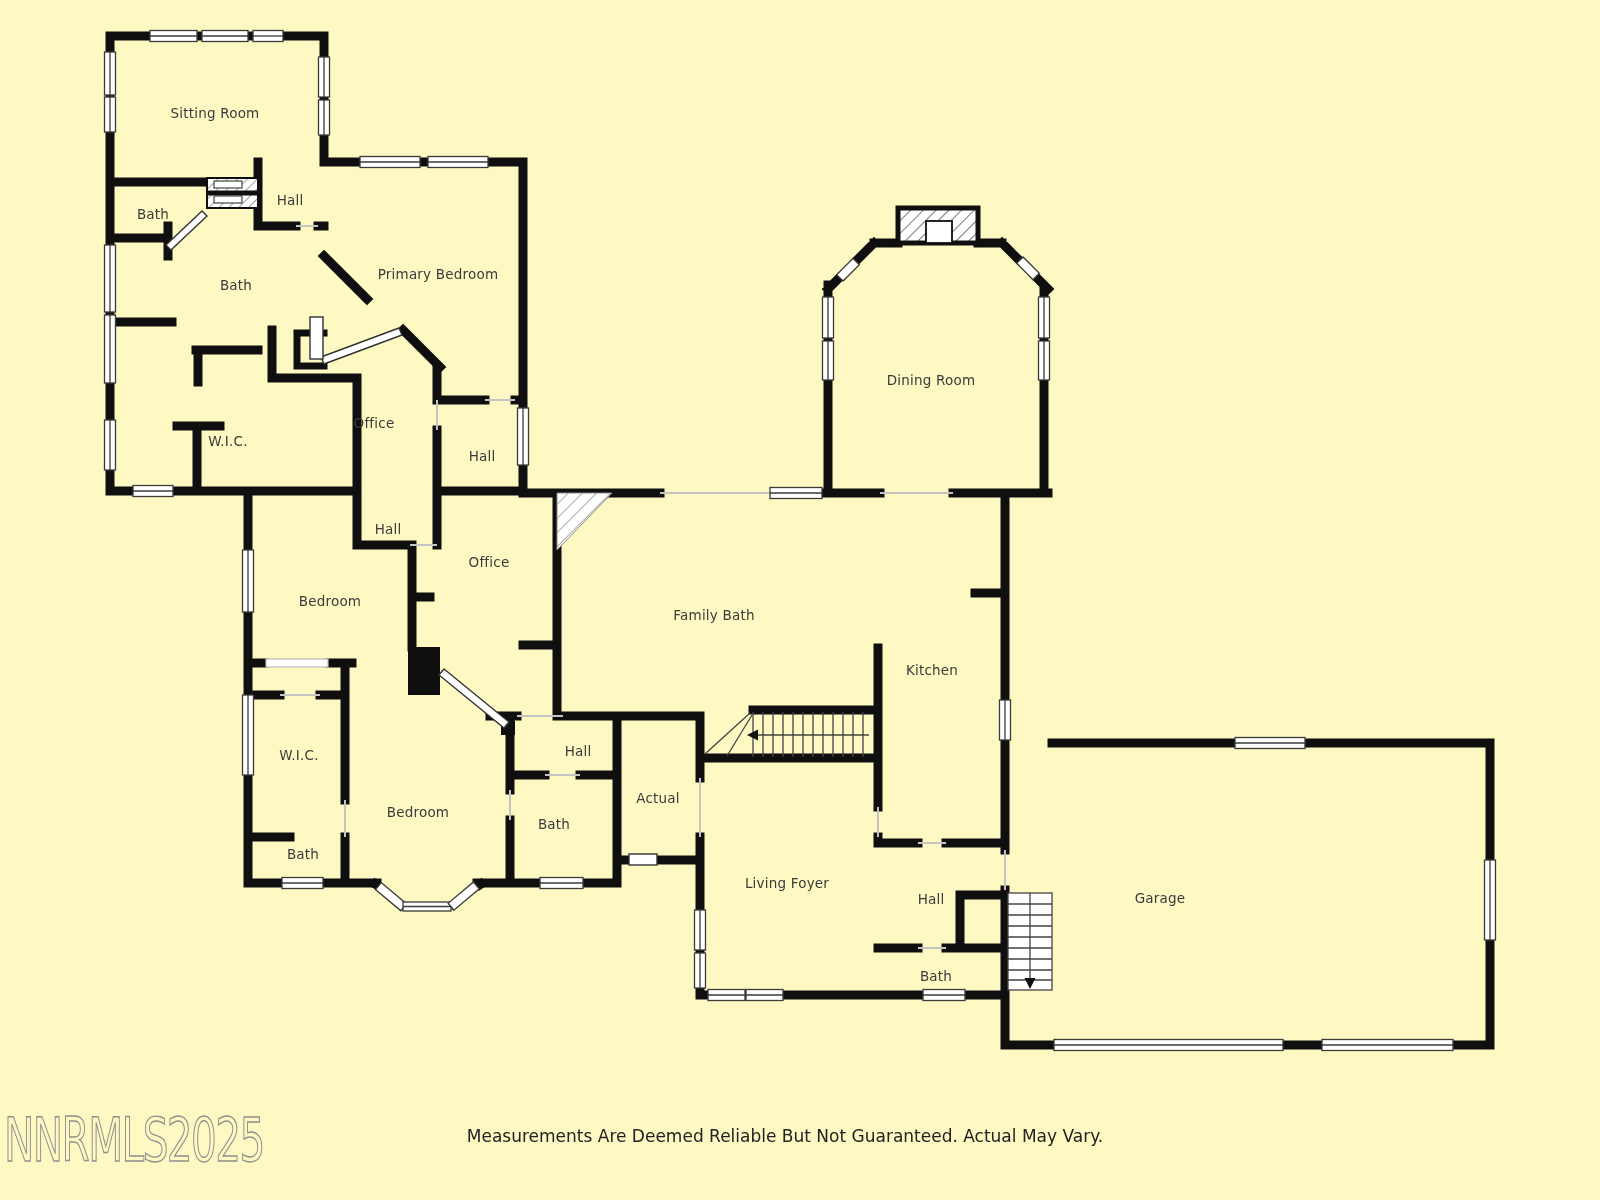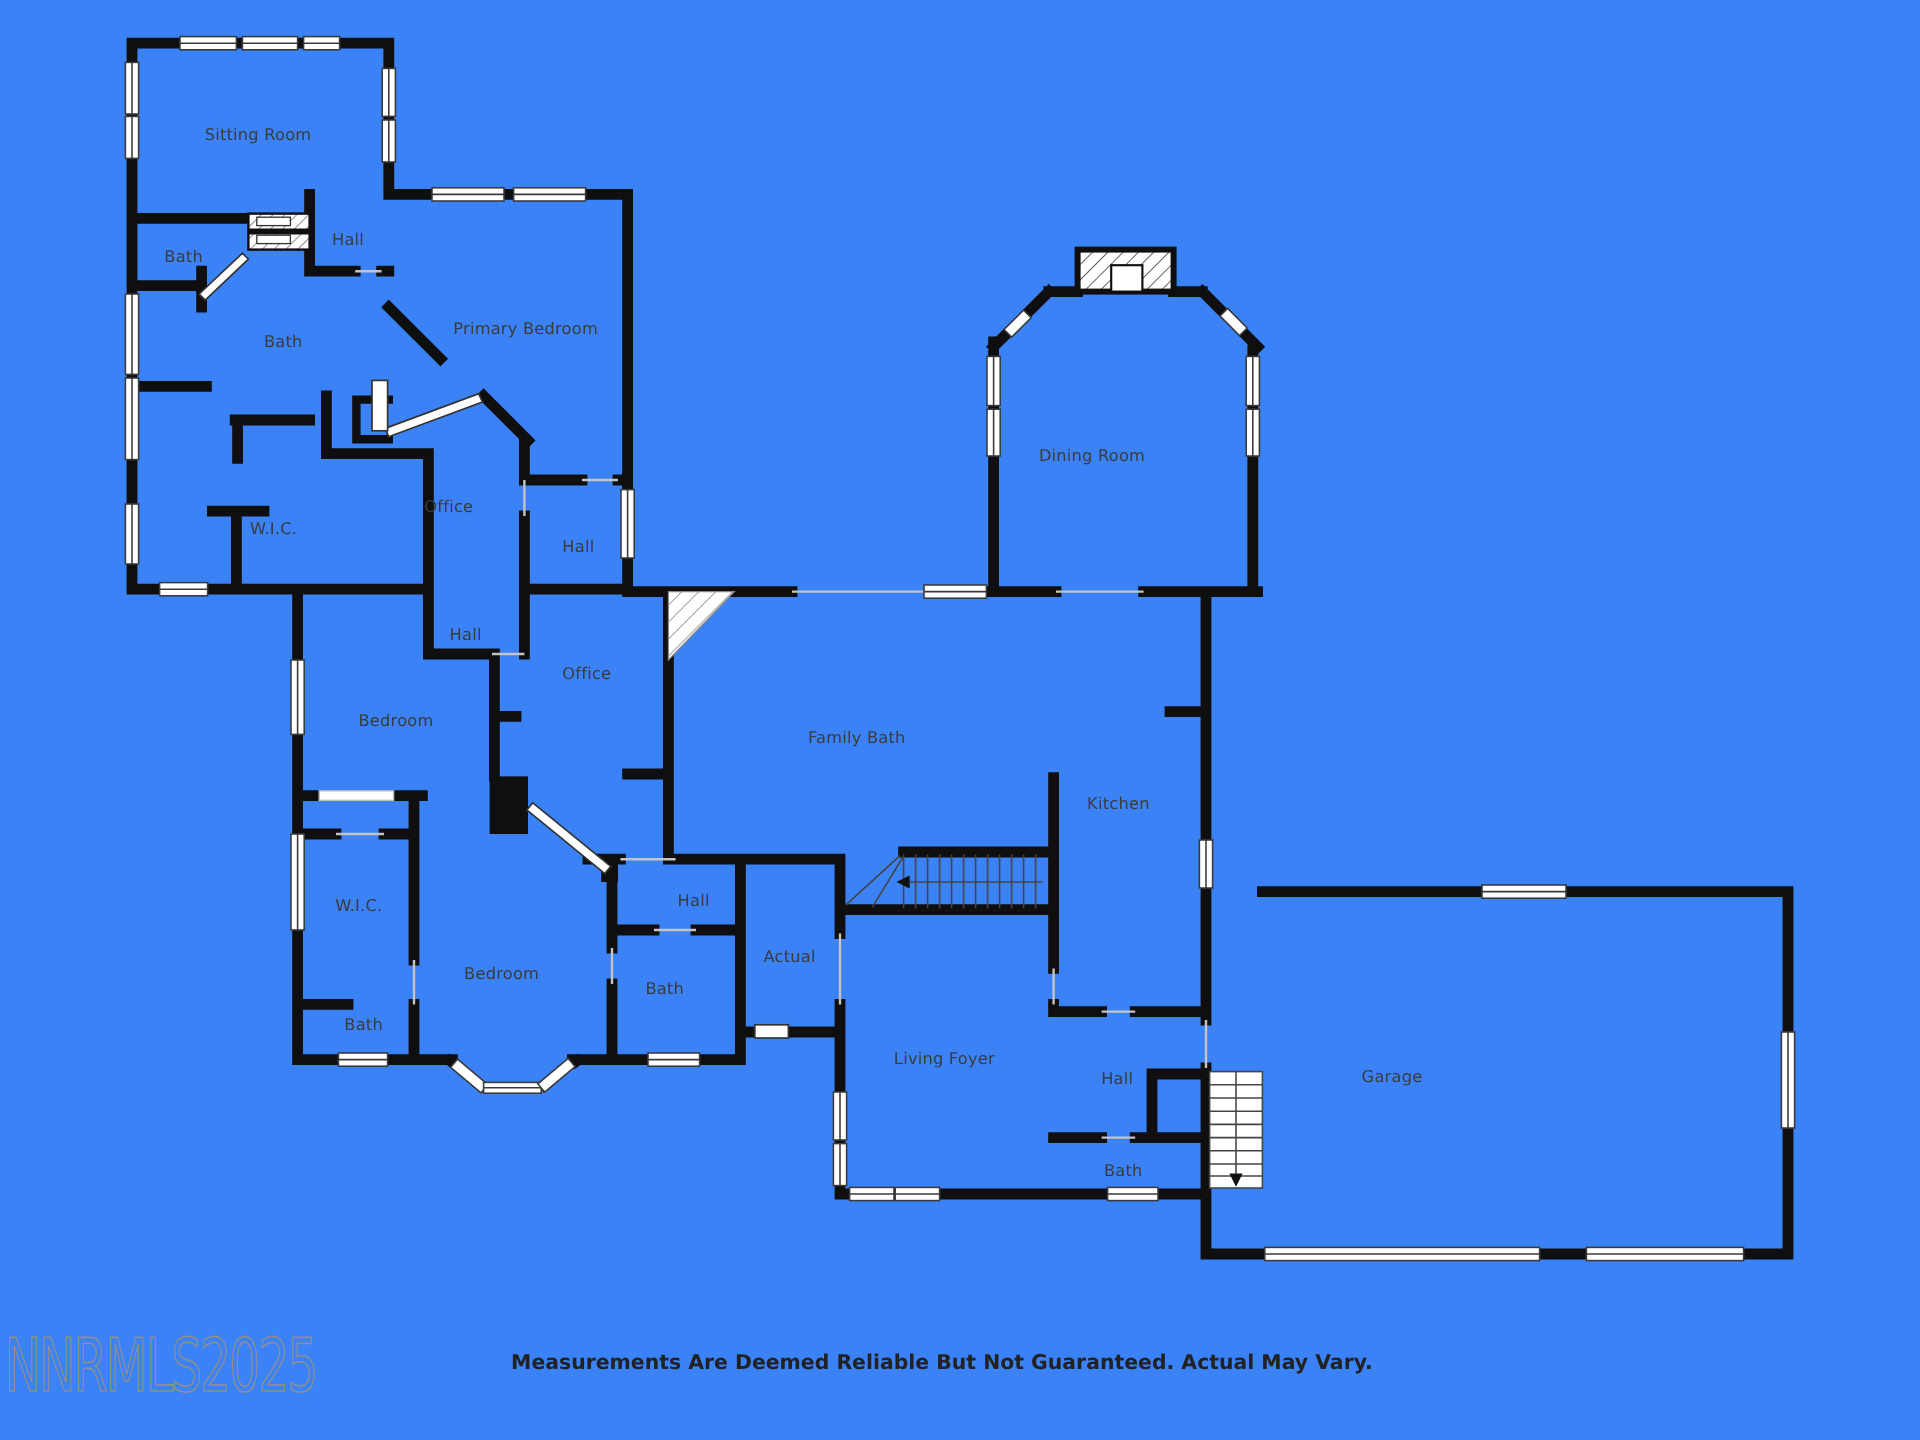--- a/index.html
+++ b/index.html
@@ -1,17 +1,17 @@
 <!DOCTYPE html>
 <html><head>
 <meta charset="utf-8">
 <style>
   html,body{margin:0;padding:0;background:#ffffff;}
   body{font-family:"DejaVu Sans","Liberation Sans",sans-serif;}
-  .canvas{position:relative;width:1600px;height:1200px;background:#3b82f6;overflow:hidden;}
+  .canvas{position:relative;width:1600px;height:1200px;background:#fef9c3;overflow:hidden;}
   .plan-svg{position:absolute;left:0;top:0;}
   .room-label{
     position:absolute;
     transform:translate(-50%,-50%);
     font-size:13.5px;
     color:#3b3b3b;
     white-space:nowrap;
     letter-spacing:.2px;
   }
   .watermark{
@@ -27,21 +27,21 @@
     transform:scale(.78,1.18);
     transform-origin:left top;
     white-space:nowrap;
   }
   .disclaimer{
     position:absolute;
     left:785px;
     top:1126px;
     transform:translateX(-50%);
     font-size:17px;
-    font-weight:700;
+    font-weight:400;
     color:#222222;
     white-space:nowrap;
   }
 </style>
 </head>
 <body>
 
 <div class="canvas">
 
   <svg class="plan-svg" width="1600" height="1200" viewBox="0 0 1600 1200">
@@ -264,21 +264,21 @@
   <div class="room-label" style="left:290px;top:200px">Hall</div>
   <div class="room-label" style="left:236px;top:285px">Bath</div>
   <div class="room-label" style="left:438px;top:274px">Primary Bedroom</div>
   <div class="room-label" style="left:228px;top:441px">W.I.C.</div>
   <div class="room-label" style="left:374px;top:423px">Office</div>
   <div class="room-label" style="left:482px;top:456px">Hall</div>
   <div class="room-label" style="left:388px;top:529px">Hall</div>
   <div class="room-label" style="left:330px;top:601px">Bedroom</div>
   <div class="room-label" style="left:489px;top:562px">Office</div>
   <div class="room-label" style="left:714px;top:615px">Family Bath</div>
-  <div class="room-label" style="left:910px;top:380px">Dining Room</div>
+  <div class="room-label" style="left:931px;top:380px">Dining Room</div>
   <div class="room-label" style="left:932px;top:670px">Kitchen</div>
   <div class="room-label" style="left:299px;top:755px">W.I.C.</div>
   <div class="room-label" style="left:578px;top:751px">Hall</div>
   <div class="room-label" style="left:554px;top:824px">Bath</div>
   <div class="room-label" style="left:658px;top:798px">Actual</div>
   <div class="room-label" style="left:418px;top:812px">Bedroom</div>
   <div class="room-label" style="left:303px;top:854px">Bath</div>
   <div class="room-label" style="left:787px;top:883px">Living Foyer</div>
   <div class="room-label" style="left:931px;top:899px">Hall</div>
   <div class="room-label" style="left:936px;top:976px">Bath</div>

